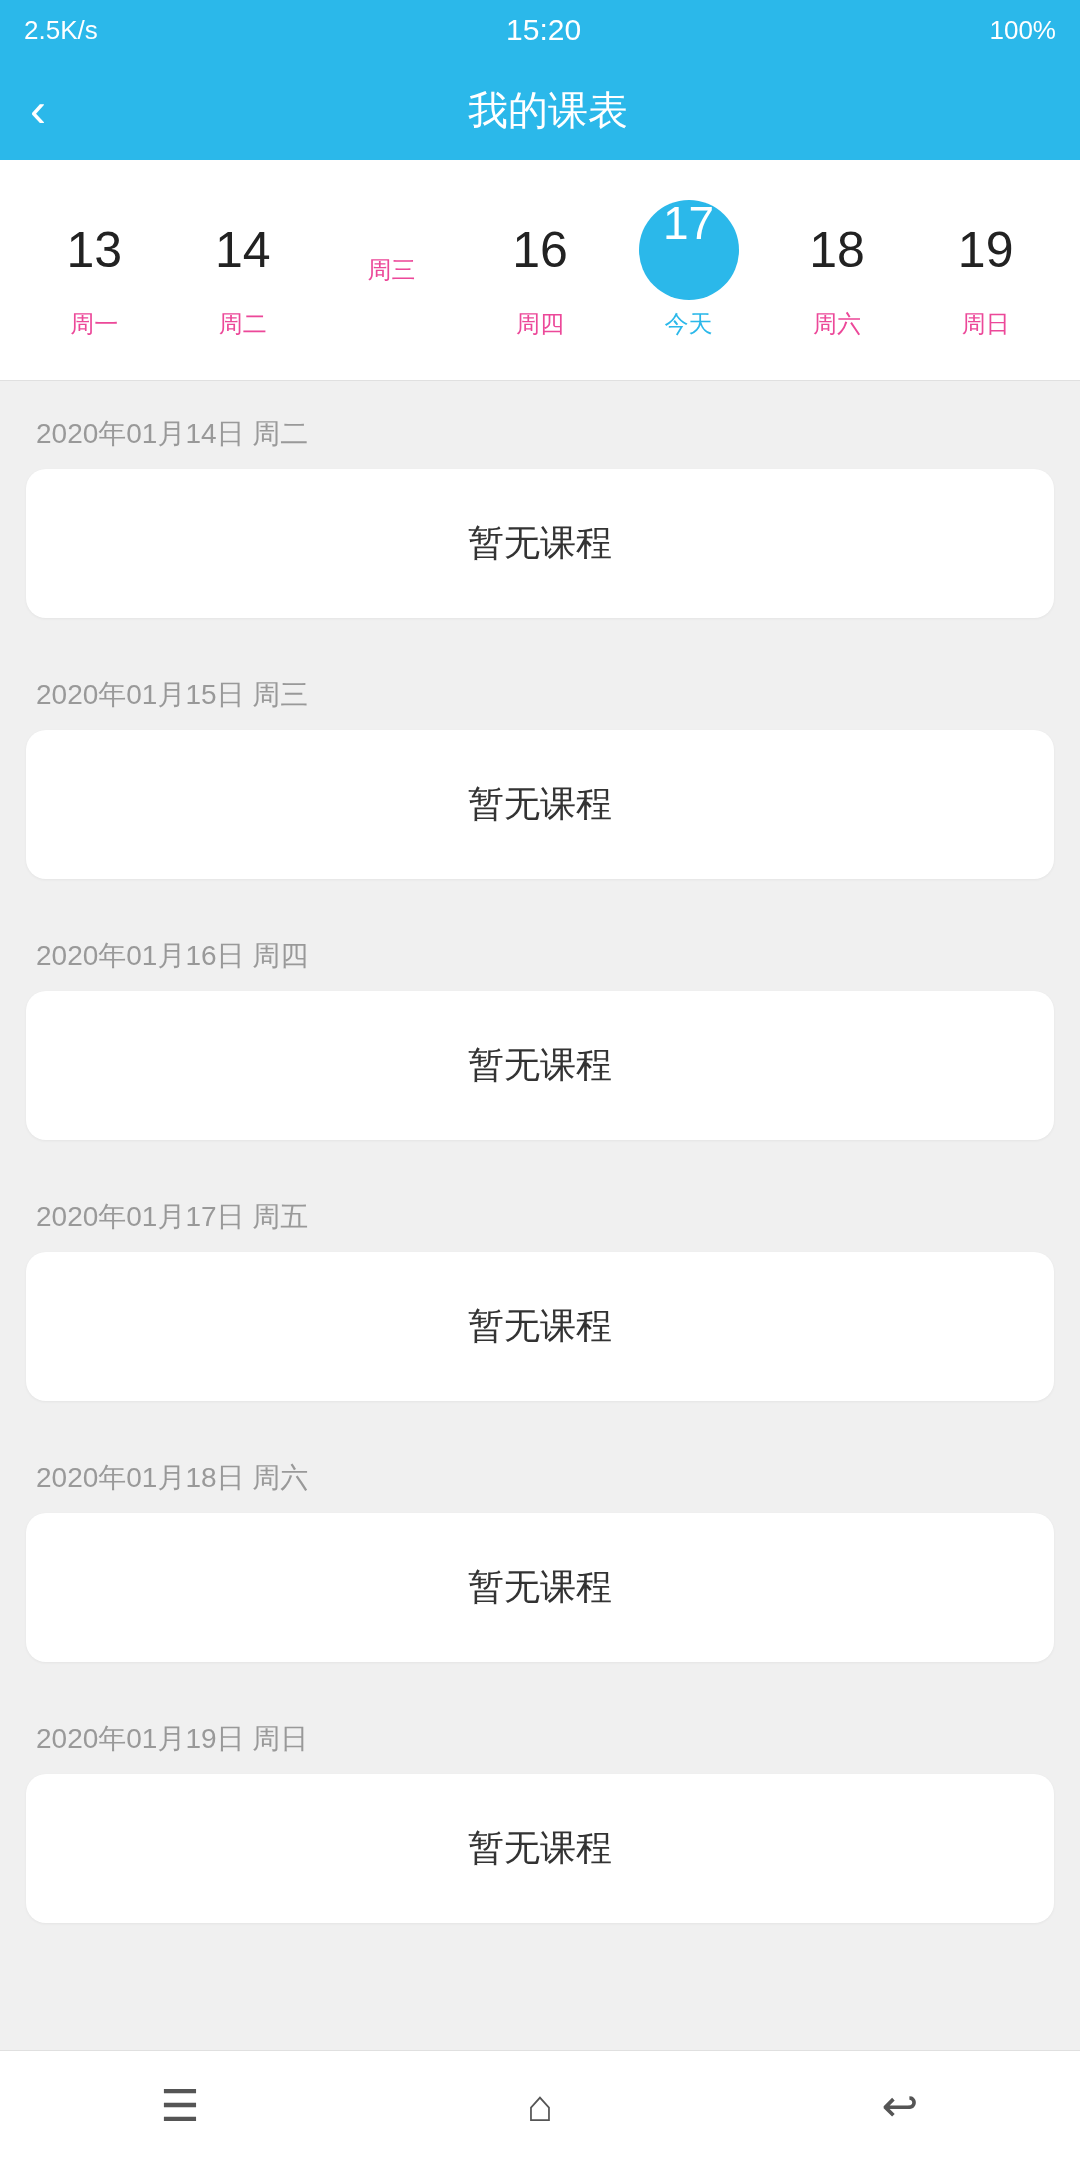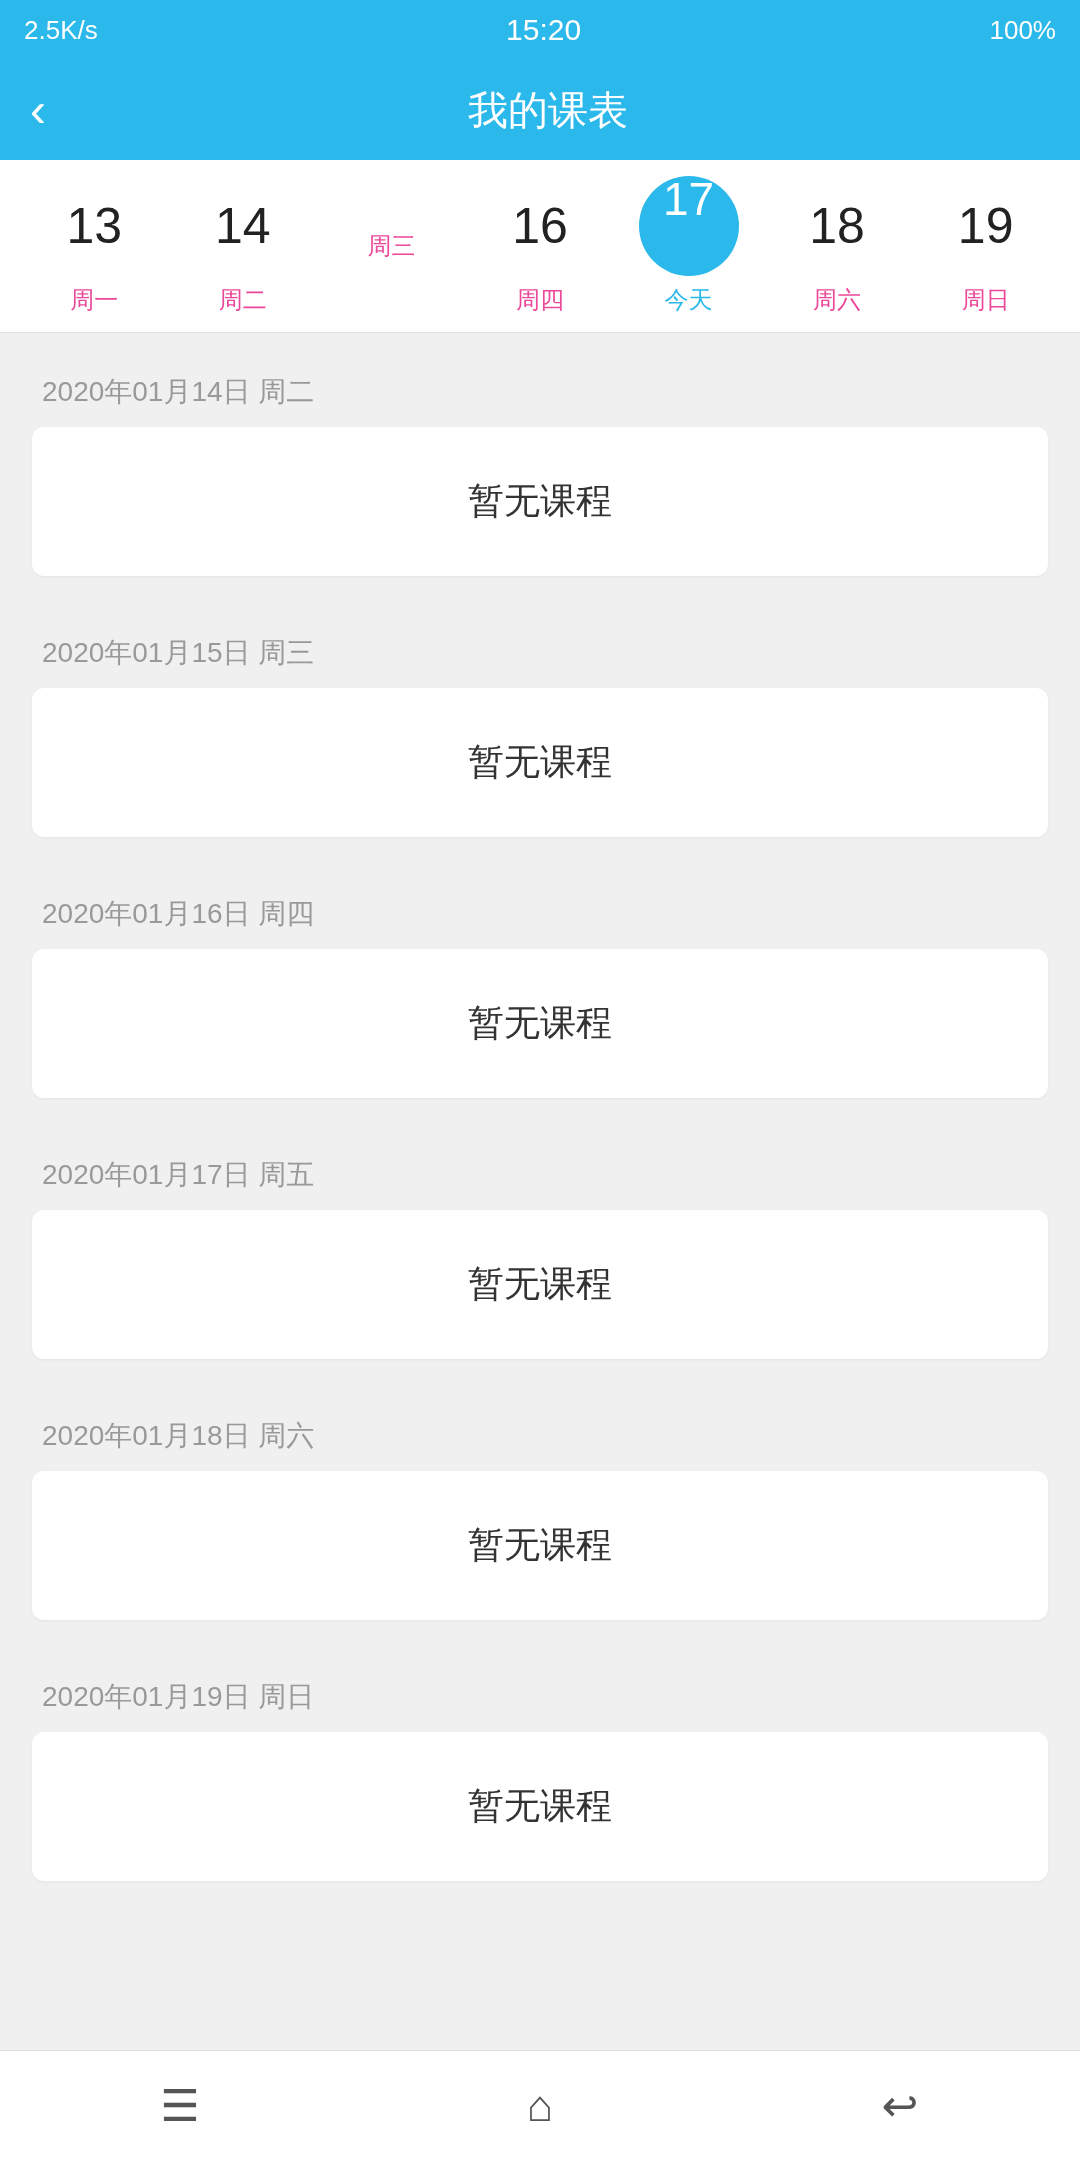--- a/index.html
+++ b/index.html
@@ -51,21 +51,21 @@
       font-weight: 500;
       margin-left: 16px;
     }
 
     
     .week-selector {
       background: white;
       display: flex;
       align-items: center;
       justify-content: space-around;
-      padding: 16px 20px;
+      padding: 40px 20px;
       border-bottom: 1px solid #e0e0e0;
     }
     .day-item {
       display: flex;
       flex-direction: column;
       align-items: center;
       gap: 8px;
       cursor: pointer;
       min-width: 120px;
     }
@@ -100,37 +100,37 @@
       display: flex;
       align-items: center;
       justify-content: center;
       width: 100px;
       height: 100px;
     }
 
     
     .content {
       background: #f0f0f0;
-      padding: 12px;
+      padding: 6px;
     }
 
     
     .day-section {
       margin-bottom: 0;
     }
     .day-section-header {
       padding: 28px 30px 16px;
       font-size: 28px;
       color: #999;
       background: #f0f0f0;
     }
     .day-section-body {
       background: white;
       margin: 0 20px;
-      border-radius: 12px;
+      border-radius: 20px;
       padding: 50px 30px;
       display: flex;
       align-items: center;
       justify-content: center;
       margin-bottom: 30px;
       min-height: 140px;
       box-shadow: 0 1px 3px rgba(0,0,0,0.05);
     }
     .no-course-text {
       font-size: 36px;

